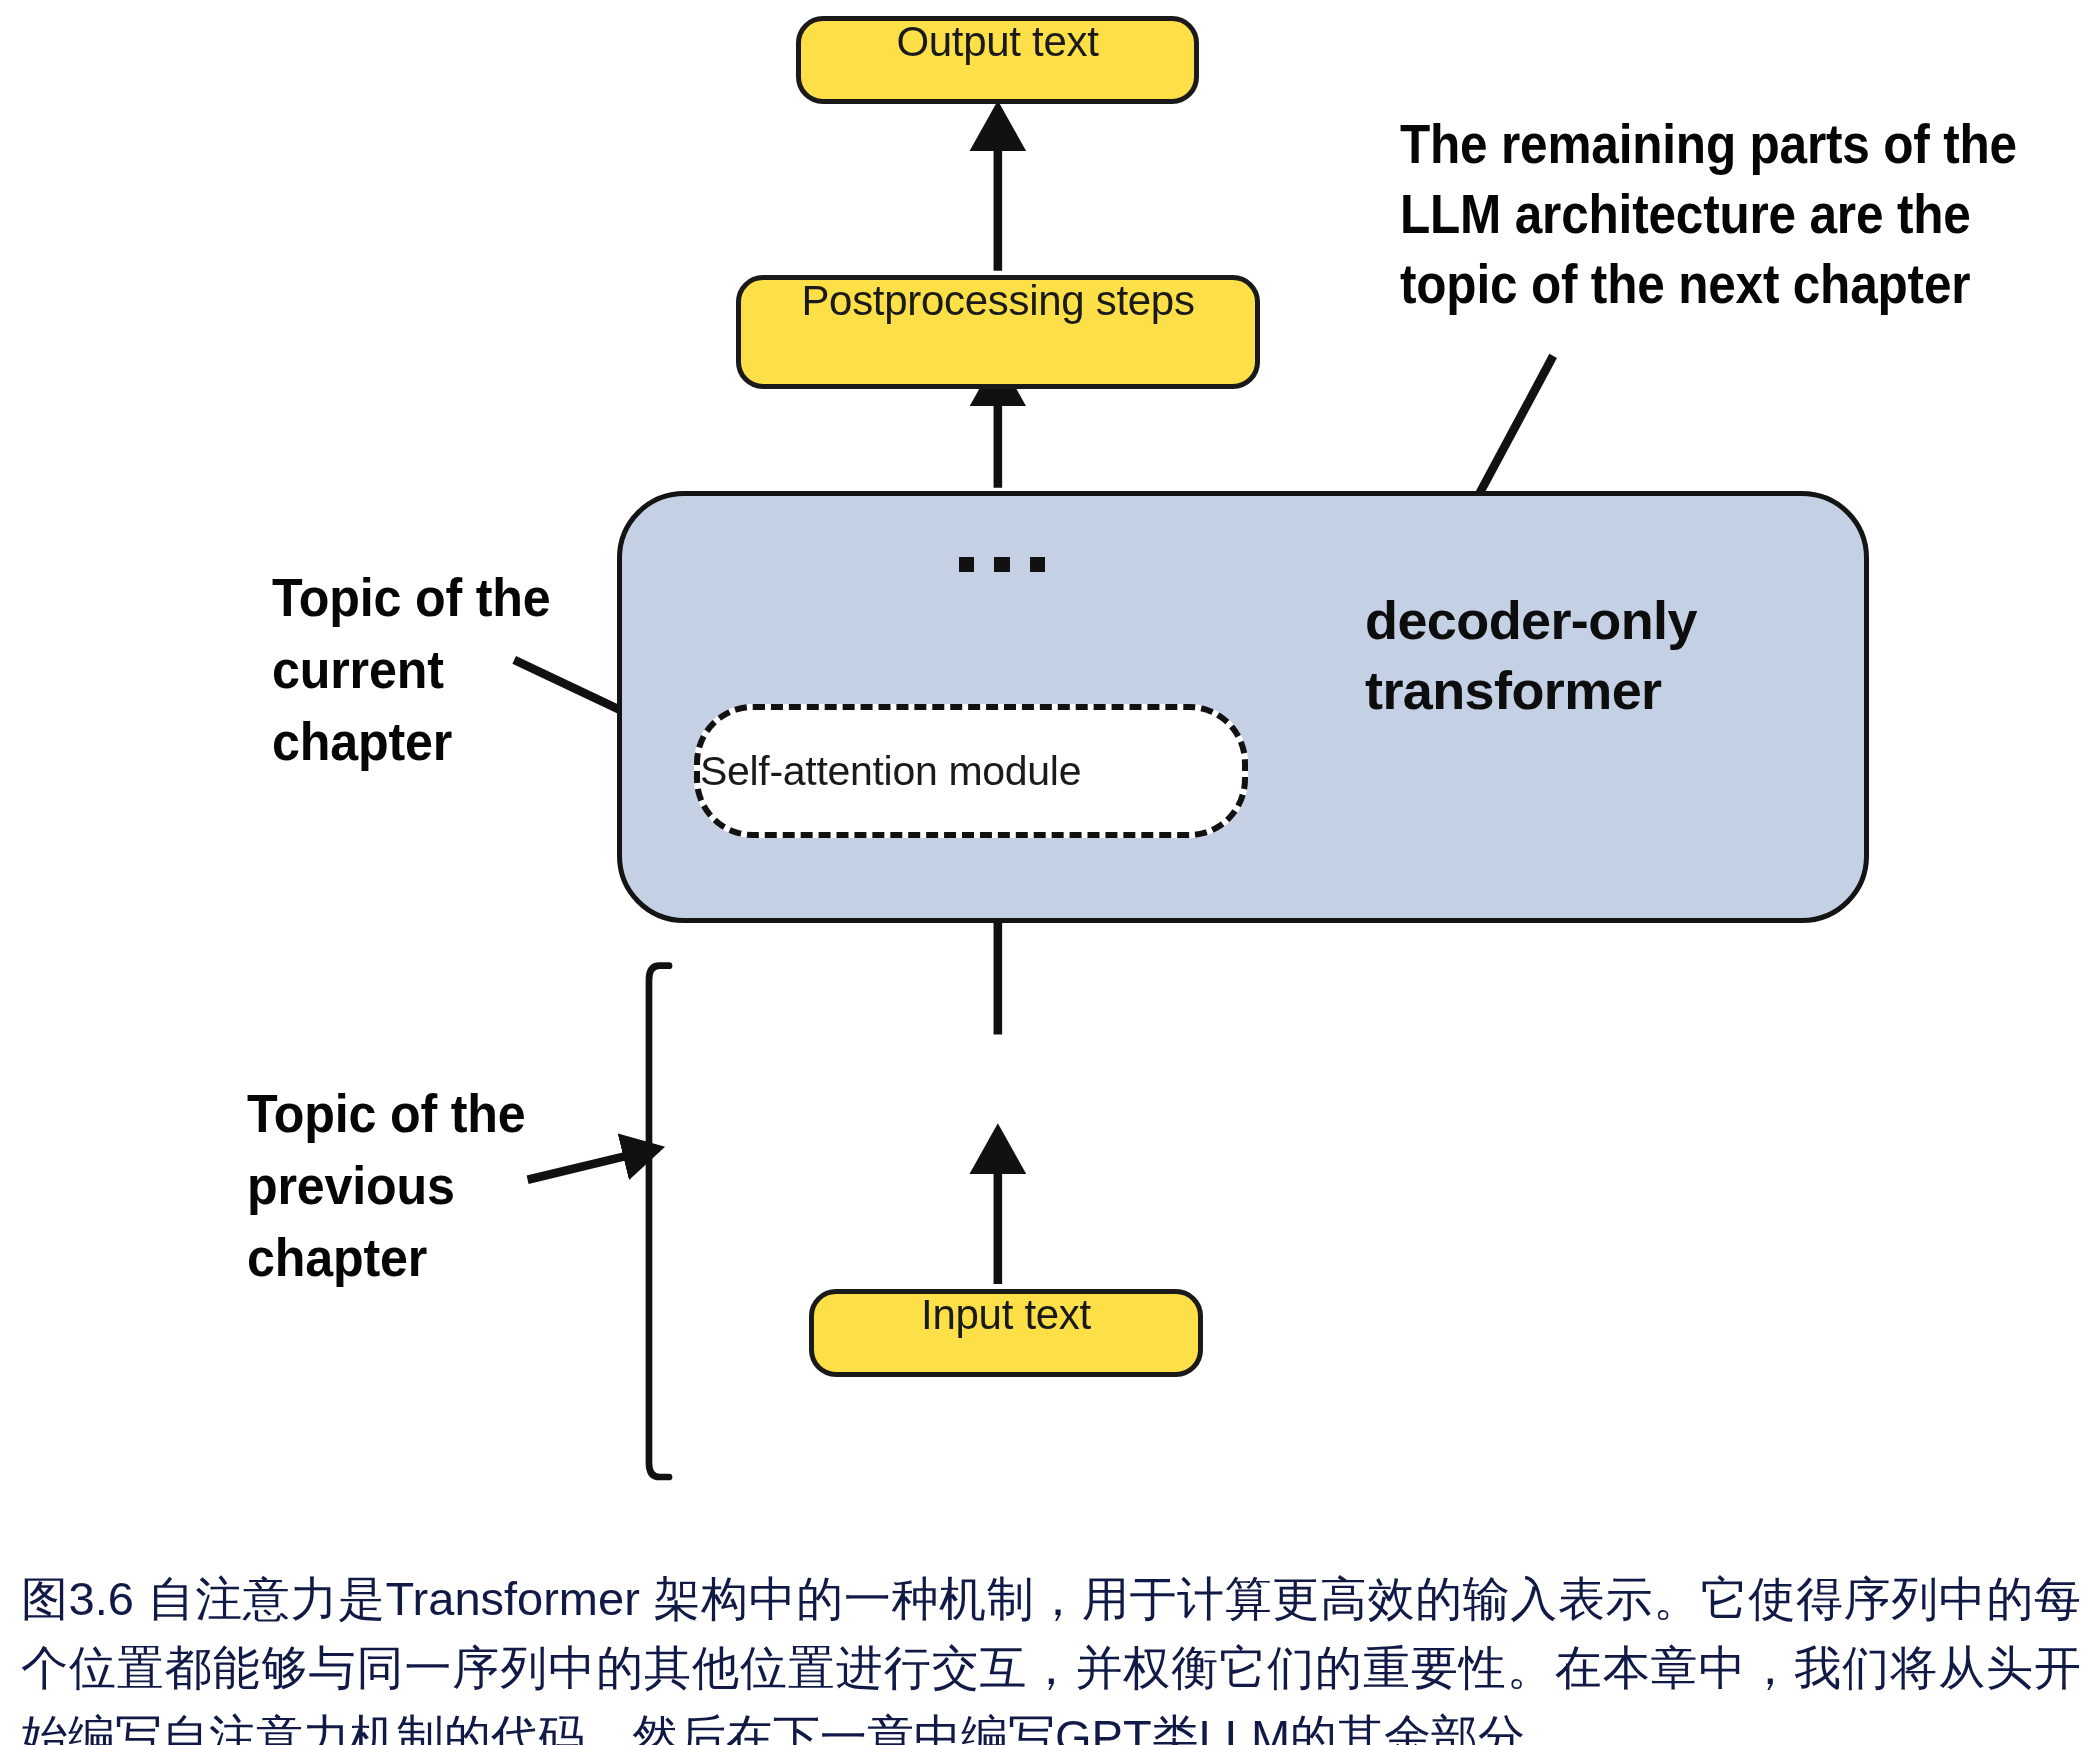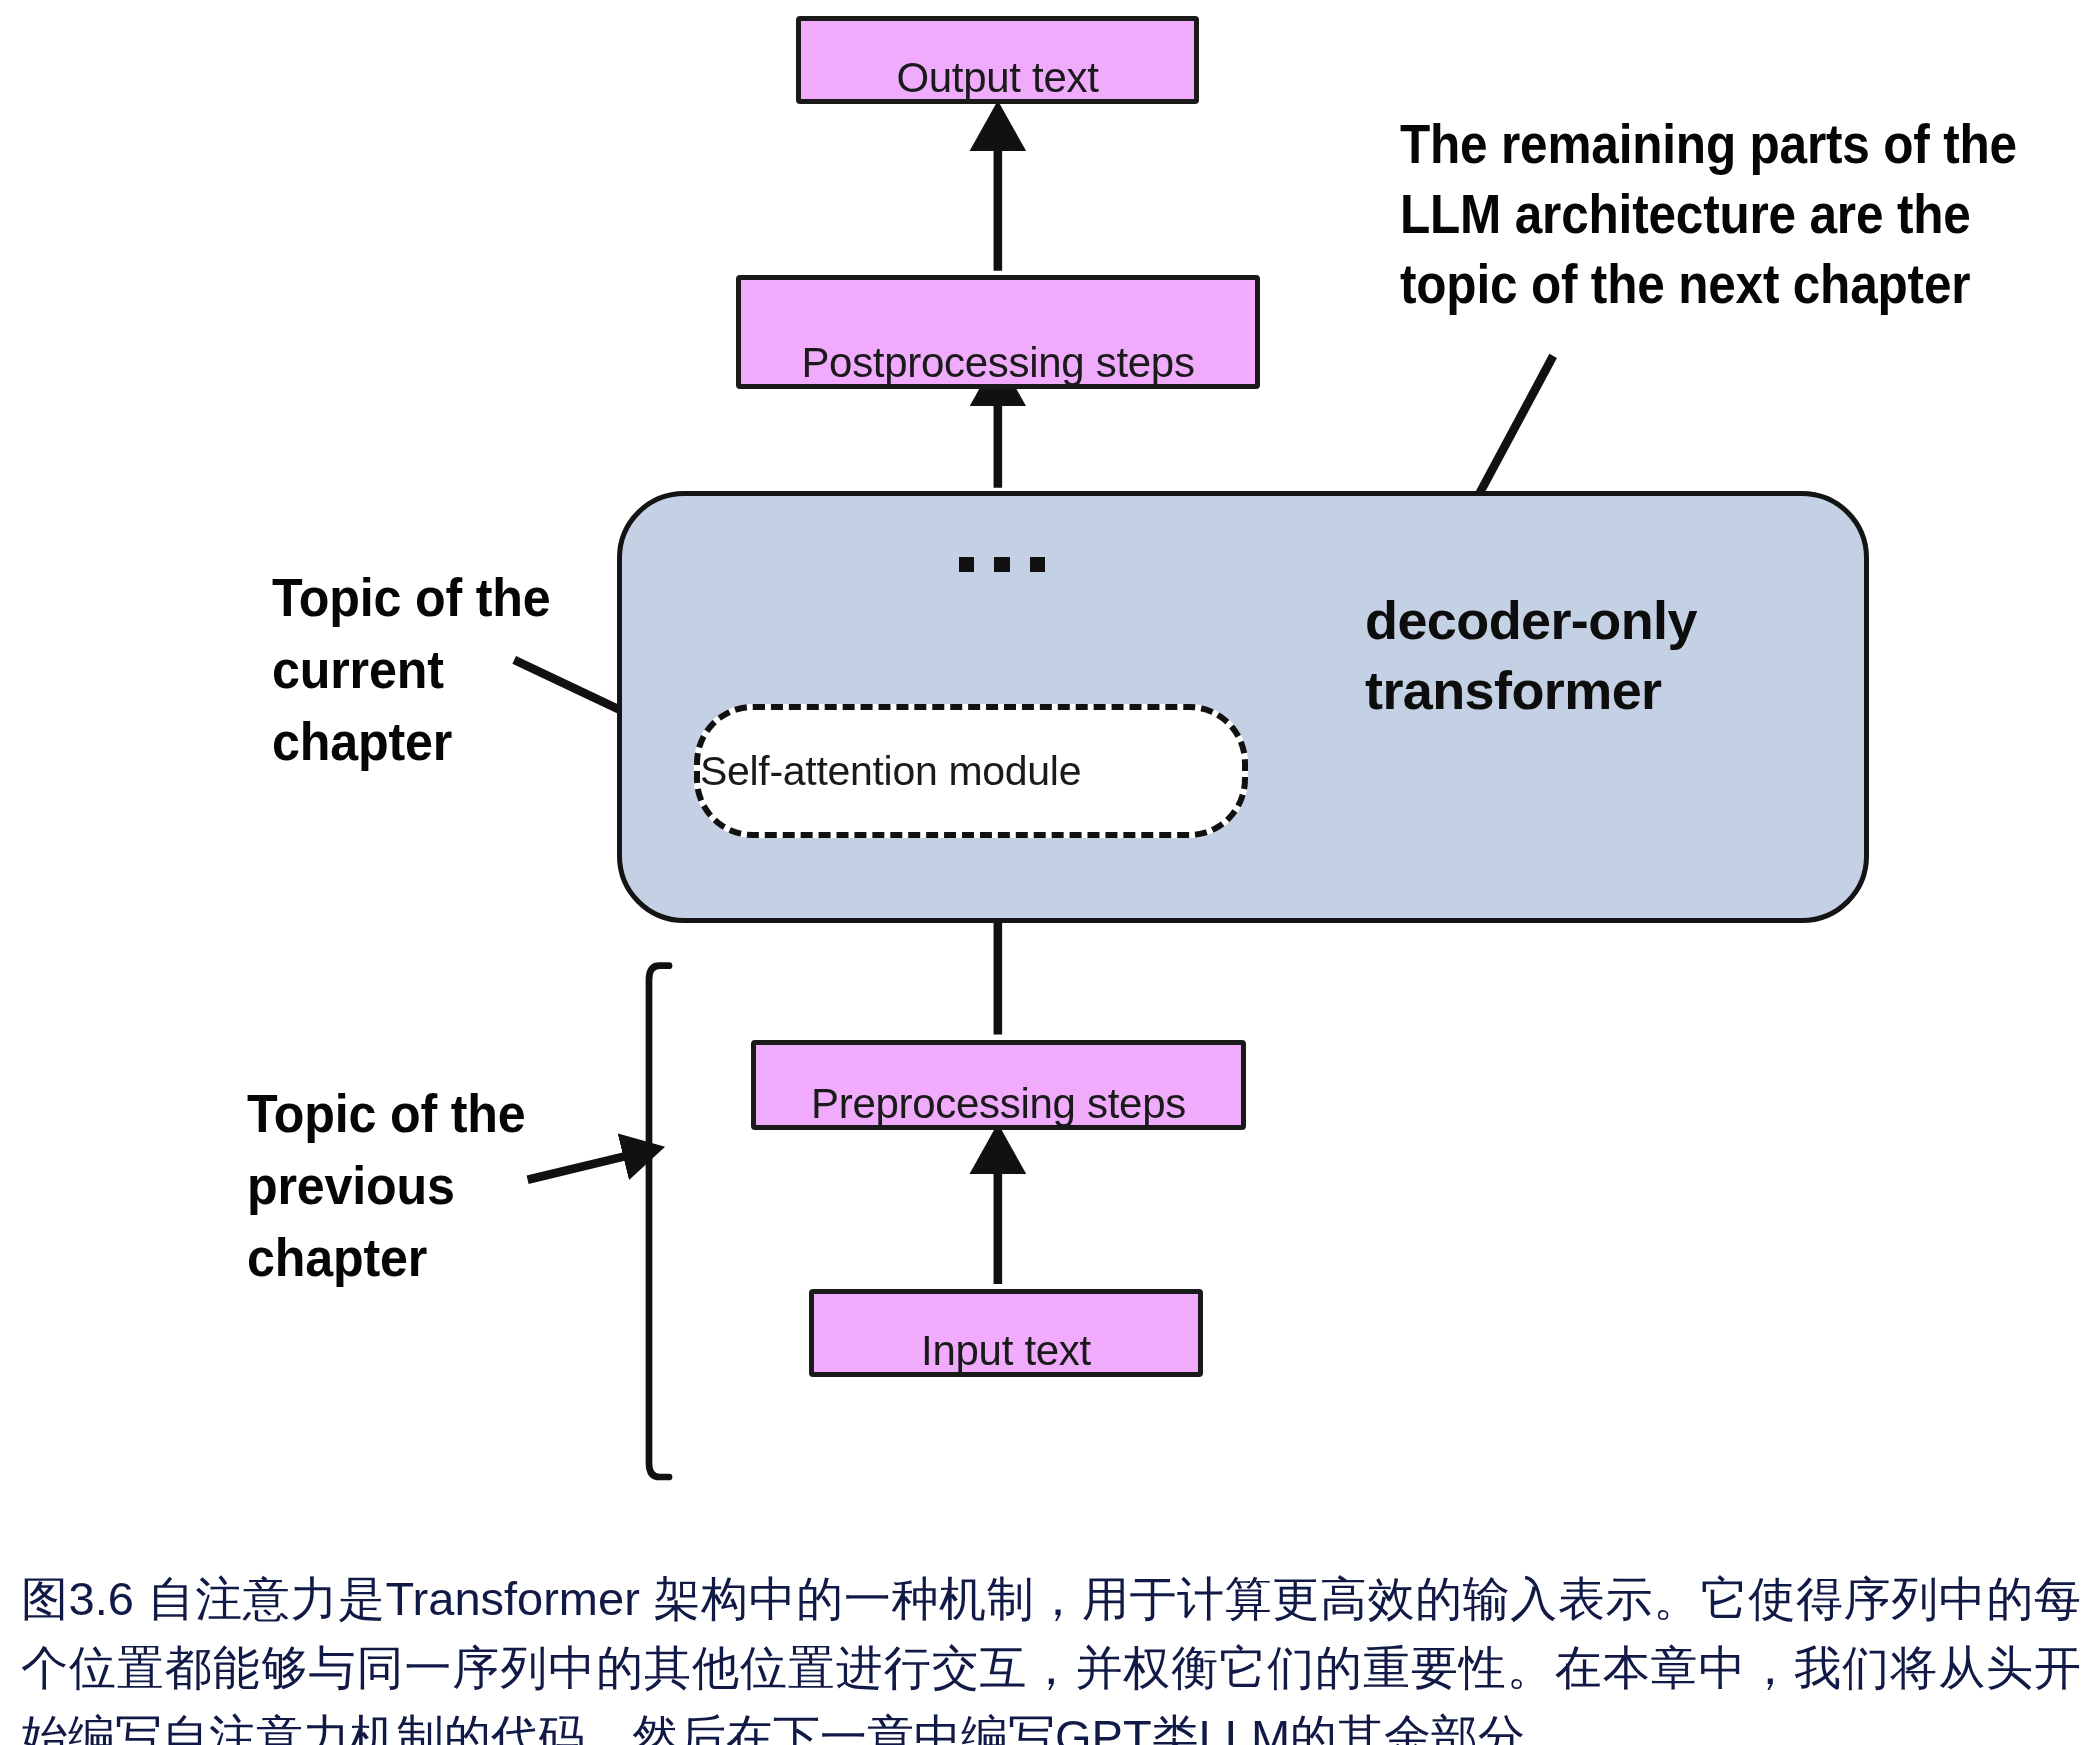--- a/index.html
+++ b/index.html
@@ -26,25 +26,25 @@
     position: absolute;
     left: 0; top: 0;
     width: 2097px;
     height: 1549px;
   }
 
   
   .flow-box {
     position: absolute;
     box-sizing: border-box;
-    background: #f0abfc;
+    background: #fde047;
     border: 5.7px solid #1a1a1a;
-    border-radius: 4px;
+    border-radius: 27px;
     display: flex;
-    align-items: flex-end;
+    align-items: flex-start;
     justify-content: center;
     z-index: 5;
   }
   .flow-box > .box-label {
     font-family: "Liberation Sans", sans-serif;
     font-size: 42px;
     font-weight: 400;
     color: #1a1a1a;
     letter-spacing: -0.3px;
     white-space: nowrap;
@@ -248,23 +248,20 @@
   </div>
 
   <div class="flow-box" id="box-postprocess">
     <span class="box-label">Postprocessing steps</span>
   </div>
 
   <div id="box-self-attention">
     <span class="box-label">Self-attention module</span>
   </div>
 
-  <div class="flow-box" id="box-preprocess">
-    <span class="box-label">Preprocessing steps</span>
-  </div>
 
   <div class="flow-box" id="box-input-text">
     <span class="box-label">Input text</span>
   </div>
 
   <div class="callout" id="callout-next-chapter">
     <div>The remaining parts of the</div>
     <div>LLM architecture are the</div>
     <div>topic of the next chapter</div>
   </div>

